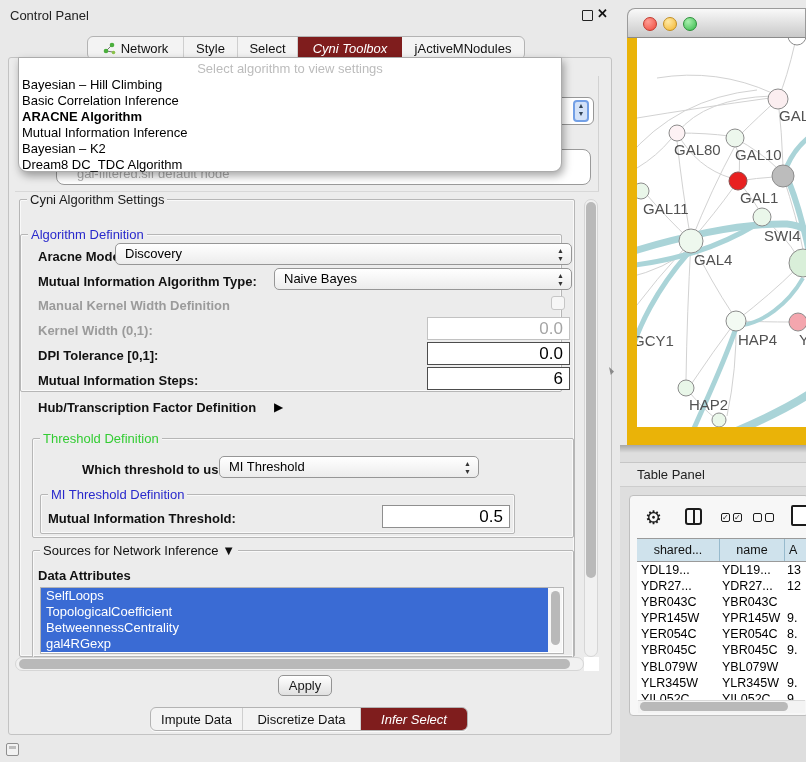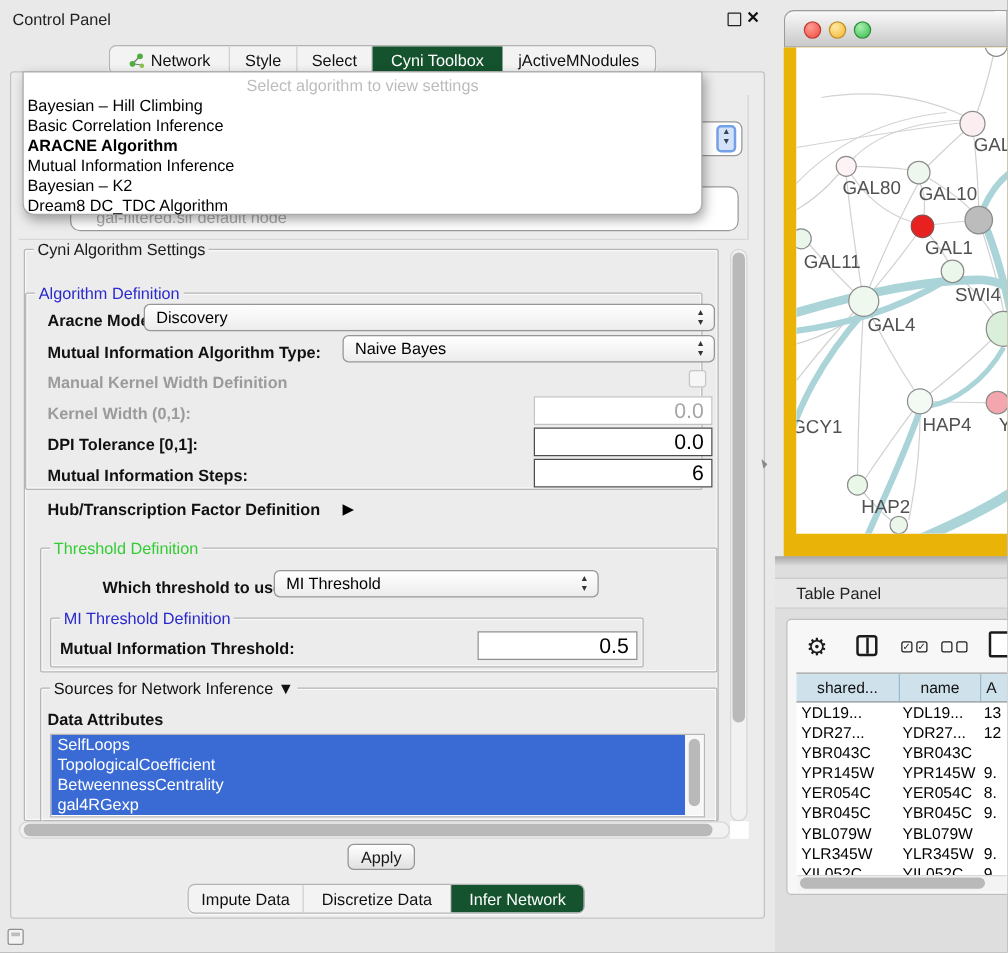--- a/index.html
+++ b/index.html
@@ -10,21 +10,21 @@
   #cp-titlebar{left:0;top:0;width:620px;height:30px;}
   #cp-title{left:10px;top:8px;font-size:13px;color:#222;}
   #float-icon{left:582px;top:10px;width:9px;height:9px;border:1.6px solid #222;border-radius:1px;}
   #close-icon{left:597px;top:6px;font-size:13px;font-weight:bold;color:#111;}
   
   .tabstrip{height:22px;border:1px solid #b3b3b3;border-radius:6px;background:#f3f3f3;display:flex;overflow:hidden;
     box-shadow:0 1px 1px rgba(255,255,255,.8);}
   .tab{display:flex;align-items:center;justify-content:center;gap:5px;font-size:13px;color:#111;
     border-right:1px solid #cfcfcf;box-sizing:border-box;cursor:default;}
   .tab:last-child{border-right:none;}
-  .tab.sel{background:#14532d;color:#fff;border-right:none;}
+  .tab.sel{background:#7f1d1d;color:#fff;border-right:none;font-style:italic;}
   #top-tabs{left:87px;top:36px;width:436px;}
   #tab-network{width:96px;} #tab-style{width:54px;} #tab-select{width:60px;}
   #tab-cyni{width:104px;} #tab-jactive{width:122px;}
   #bottom-tabs{left:150px;top:707px;width:316px;}
   #btab-impute{width:92px;} #btab-discretize{width:118px;} #btab-infer{width:106px;}
   
   #main-panel{left:8px;top:57px;width:604px;height:678px;background:#ececec;border:1px solid #c3c3c3;border-radius:3px;box-sizing:border-box;}
   
   #bg-combo1{left:552px;top:96px;width:41px;height:28px;background:#fff;border:1px solid #979797;border-radius:6px;box-sizing:border-box;}
   #bg-combo1-btn{left:572px;top:99px;width:16px;height:22px;background:#d3e2f8;border:2px solid #73a0e6;border-radius:4px;box-sizing:border-box;
@@ -241,21 +241,21 @@
   </div>
 
   <div class="abs tabstrip" id="bottom-tabs">
     <div class="tab" id="btab-impute">
         <span>Impute Data</span>
       </div>
     <div class="tab" id="btab-discretize">
         <span>Discretize Data</span>
       </div>
     <div class="tab sel" id="btab-infer">
-        <span>Infer Network</span>
+        <span>Infer Select</span>
       </div>
   </div>
 
   <div class="abs" id="bottom-left-icon">
       <div></div>
     </div>
   <div class="abs" id="divider-mark"></div>
 
   <div class="abs" id="right-lower"></div>
 

